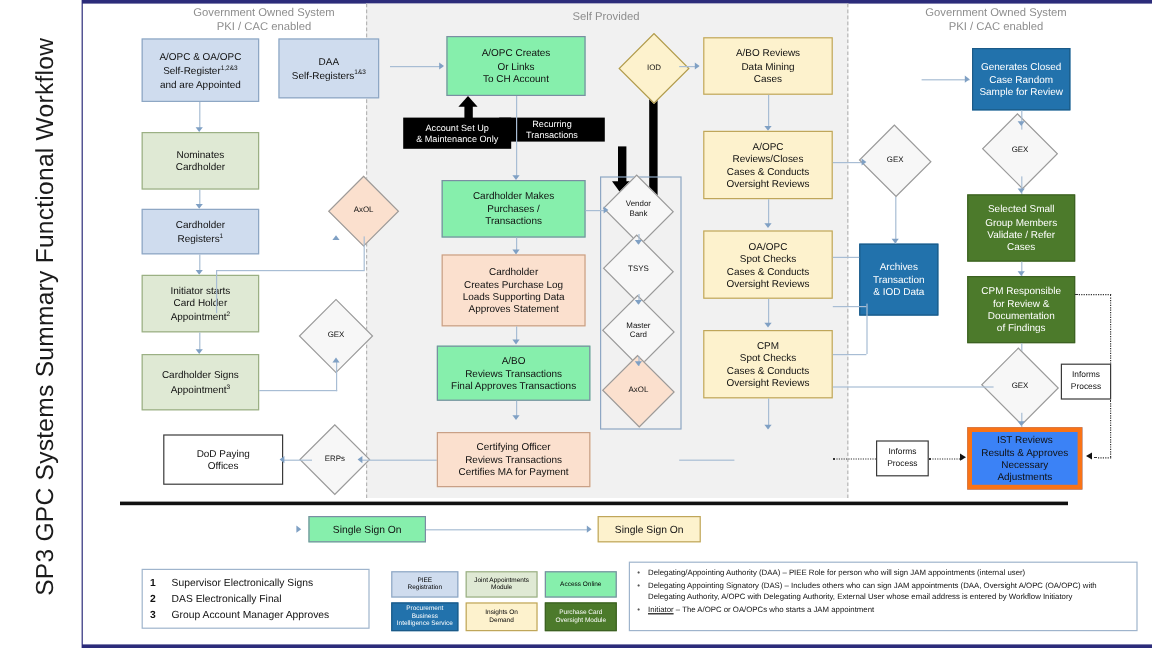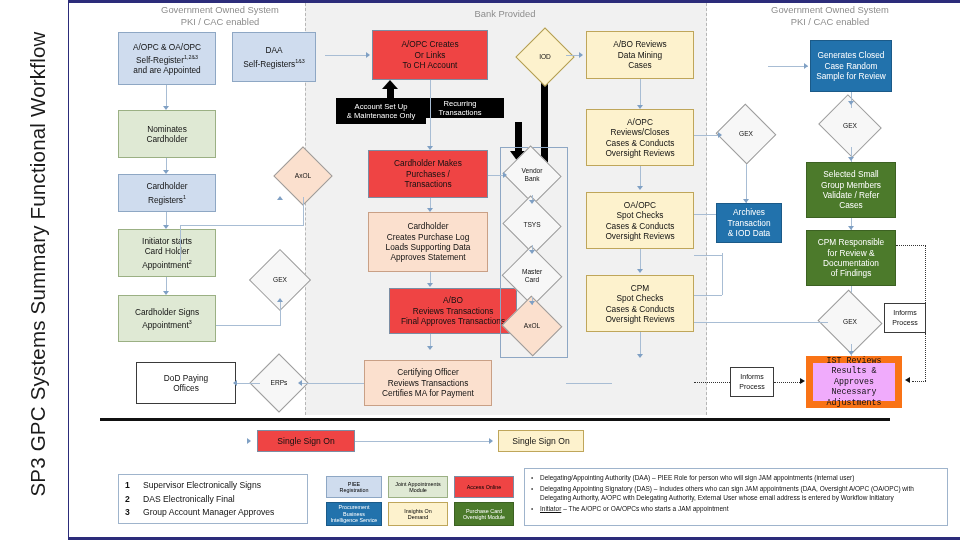--- a/index.html
+++ b/index.html
@@ -17,27 +17,27 @@
   
   .lane-bank{position:absolute;left:305px;top:3px;width:400px;height:412px;background:#f1f1f1;
              border-left:1.5px dashed #b6b6b6;border-right:1.5px dashed #b6b6b6;}
   .lane-hdr{position:absolute;text-align:center;color:#8d8d8d;font-size:9.4px;line-height:12px;}
 
   
   .node{position:absolute;box-sizing:border-box;display:flex;align-items:center;justify-content:center;
         text-align:center;font-size:8.3px;line-height:10.4px;color:#111;padding:2px;}
   .blue{background:#cfdcee;border:1px solid #8ea7c4;}
   .green{background:#dfe9d4;border:1px solid #9bb084;}
-  .peach{background:#ef4444;border:1px solid #7b8da3;}
+  .peach{background:#86efac;border:1px solid #7b8da3;}
   .peachlite{background:#fbe0ce;border:1px solid #c9a086;}
   .cream{background:#fdf2cd;border:1px solid #bfa65a;}
   .white{background:#ffffff;border:1px solid #3a3a3a;}
   .solidblue{background:#2272ac;border:1px solid #1b5a88;color:#fff;}
   .solidgreen{background:#4c7a2b;border:1px solid #3c6122;color:#fff;}
-  .grayish{background:#f0abfc;border:7px solid #f97316;font-family:Liberation Mono, monospace;}
+  .grayish{background:#3b82f6;border:4px solid #f97316;}
   .blackbar{background:#000;color:#fff;border:none;font-size:7.6px;line-height:9.4px;}
   .thickb{border-width:1.6px;}
 
   
   .dia{position:absolute;display:flex;align-items:center;justify-content:center;}
   .dia .shape{position:absolute;inset:0;transform:rotate(45deg);box-sizing:border-box;}
   .dia .txt{position:relative;z-index:2;font-size:6.6px;line-height:7.6px;text-align:center;color:#111;}
   .d-white .shape{background:#f7f7f7;border:1px solid #9a9a9a;}
   .d-peach .shape{background:#fbe0ce;border:1px solid #9a9a9a;}
   .d-cream .shape{background:#fdf2cd;border:1px solid #b09b4e;}
@@ -89,21 +89,21 @@
     <div class="vtitle">SP3 GPC Systems Summary Functional Workflow</div>
   </div>
 
   <div class="lane-bank"></div>
 
   <div class="lane-hdr" style="left:110px;top:4px;width:220px;">
     <div>Government Owned System</div>
     <div>PKI / CAC enabled</div>
   </div>
   <div class="lane-hdr" style="left:405px;top:8px;width:200px;">
-    <div>Bank Provided</div>
+    <div>Self Provided</div>
   </div>
   <div class="lane-hdr" style="left:710px;top:4px;width:240px;">
     <div>Government Owned System</div>
     <div>PKI / CAC enabled</div>
   </div>
 
   <div class="node blue thickb" style="left:118px;top:32px;width:98px;height:53px;">
     <span class="ml">A/OPC &amp; OA/OPC<br>Self-Register<sup>1,2&amp;3</sup><br>and are Appointed</span>
   </div>
   <div class="node blue thickb" style="left:232px;top:32px;width:84px;height:50px;">
@@ -206,21 +206,21 @@
   <div class="ln lnv" style="left:430px;top:198px;height:12px;"></div>
   <div class="ar ar-d" style="left:427px;top:208px;"></div>
 
   <div class="node peachlite" style="left:368px;top:212px;width:120px;height:60px;">
     <span class="ml">Cardholder<br>Creates Purchase Log<br>Loads Supporting Data<br>Approves Statement</span>
   </div>
 
   <div class="ln lnv" style="left:430px;top:272px;height:13px;"></div>
   <div class="ar ar-d" style="left:427px;top:283px;"></div>
 
-  <div class="node peach thickb" style="left:364px;top:288px;width:128px;height:46px;margin-left:25px;">
+  <div class="node peach thickb" style="left:364px;top:288px;width:128px;height:46px;">
     <span class="ml">A/BO<br>Reviews Transactions<br>Final Approves Transactions</span>
   </div>
 
   <div class="ln lnv" style="left:430px;top:334px;height:14px;"></div>
   <div class="ar ar-d" style="left:427px;top:346px;"></div>
 
   <div class="node peachlite" style="left:364px;top:360px;width:128px;height:46px;">
     <span class="ml">Certifying Officer<br>Reviews Transactions<br>Certifies MA for Payment</span>
   </div>
 
@@ -277,21 +277,21 @@
   <div class="ln lnv" style="left:640px;top:249px;height:22px;"></div>
   <div class="ar ar-d" style="left:637px;top:269px;"></div>
 
   <div class="node cream thickb" style="left:586px;top:275px;width:108px;height:57px;">
     <span class="ml">CPM<br>Spot Checks<br>Cases &amp; Conducts<br>Oversight Reviews</span>
   </div>
   <div class="ln lnv" style="left:640px;top:332px;height:25px;"></div>
   <div class="ar ar-d" style="left:637px;top:354px;"></div>
 
 
-  <div class="node solidblue" style="left:716px;top:203px;width:66px;height:40px;">
+  <div class="node solidblue" style="left:716px;top:203px;width:66px;height:60px;">
     <span class="ml">Archives<br>Transaction<br>&amp; IOD Data</span>
   </div>
   <div class="ln lnh" style="left:694px;top:135px;width:52px;"></div>
   <div class="ln lnv" style="left:746px;top:135px;height:68px;"></div>
   <div class="ar ar-d" style="left:743px;top:199px;"></div>
   <div class="ln lnh" style="left:694px;top:214px;width:22px;"></div>
   <div class="ln lnh" style="left:694px;top:295px;width:28px;"></div>
   <div class="ln lnv" style="left:722px;top:253px;height:42px;"></div>
   <div class="ln lnh" style="left:694px;top:255px;width:28px;"></div>
 

